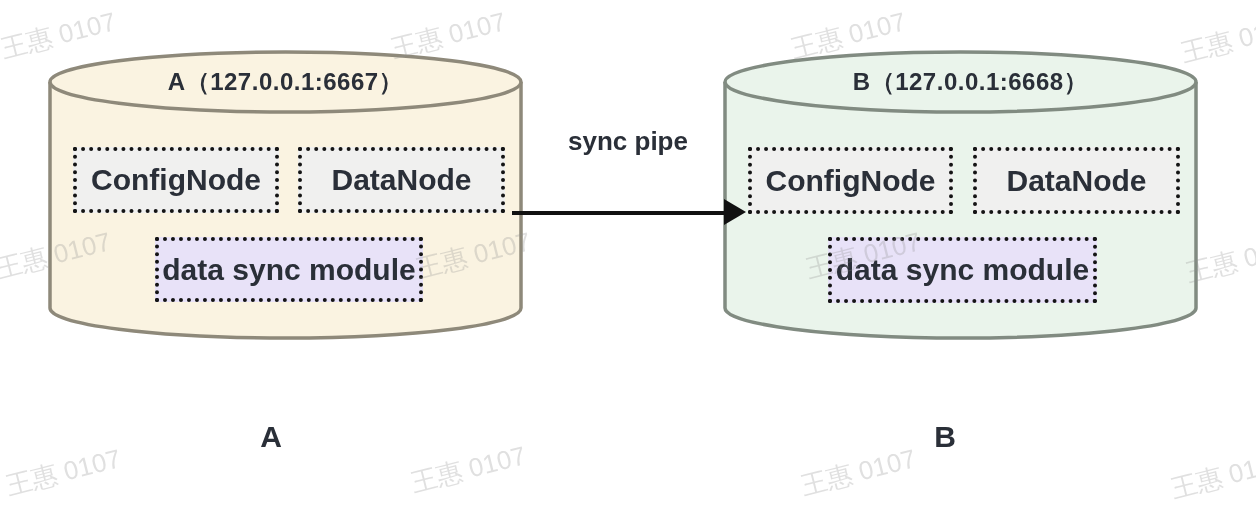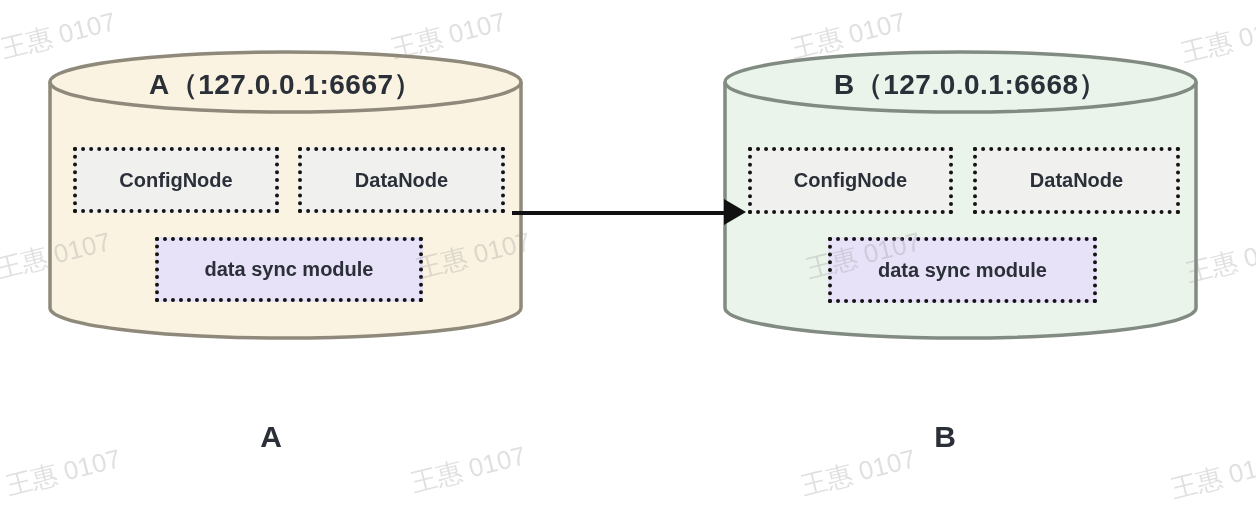--- a/index.html
+++ b/index.html
@@ -14,35 +14,35 @@
     color: var(--text, #2a2f38);
   }
   .cyl-svg { position: absolute; width: 475px; height: 290px; top: 50px; }
   .cyl-a { left: 48px; }
   .cyl-b { left: 723px; }
   .cyl-title {
     position: absolute;
     top: 66px;
     width: 475px;
     text-align: center;
-    font-size: 28px;
+    font-size: 24px;
     font-weight: 700;
     letter-spacing: 0.5px;
     color: var(--text, #2a2f38);
   }
   .cyl-title.a { left: 48px; }
   .cyl-title.b { left: 733px; }
   .comp-box {
     position: absolute;
     display: flex;
     align-items: center;
     justify-content: center;
     border: 4px dotted var(--component_border, #141414);
     background: var(--component_fill, #f0f0ef);
-    font-size: 20px;
+    font-size: 30px;
     font-weight: 700;
     color: var(--text, #2a2f38);
     white-space: nowrap;
   }
   .comp-box.sync { background: var(--sync_module_fill, #e8e2f8); }
 
   .a-config { left: 73px;  top: 147px; width: 206px; height: 66px; }
   .a-data   { left: 298px; top: 147px; width: 207px; height: 66px; }
   .a-sync   { left: 155px; top: 237px; width: 268px; height: 65px; }
   .b-config { left: 748px; top: 147px; width: 205px; height: 67px; }
@@ -121,20 +121,21 @@
   <div class="comp-box a-config">ConfigNode</div>
   <div class="comp-box a-data">DataNode</div>
   <div class="comp-box sync a-sync">data sync module</div>
 
   <div class="comp-box b-config">ConfigNode</div>
   <div class="comp-box b-data">DataNode</div>
   <div class="comp-box sync b-sync">data sync module</div>
 
   <div class="arrow-line"></div>
   <div class="arrow-head"></div>
+  <div class="arrow-label">sync pipe</div>
 
   <div class="caption a">A</div>
   <div class="caption b">B</div>
 
   <div class="watermark-layer">
     <span class="wm" style="left:0px;    top:18px;">王惠 0107</span>
     <span class="wm" style="left:390px;  top:18px;">王惠 0107</span>
     <span class="wm" style="left:790px;  top:18px;">王惠 0107</span>
     <span class="wm" style="left:1180px; top:22px;">王惠 0107</span>
     <span class="wm" style="left:-5px;   top:238px;">王惠 0107</span>

